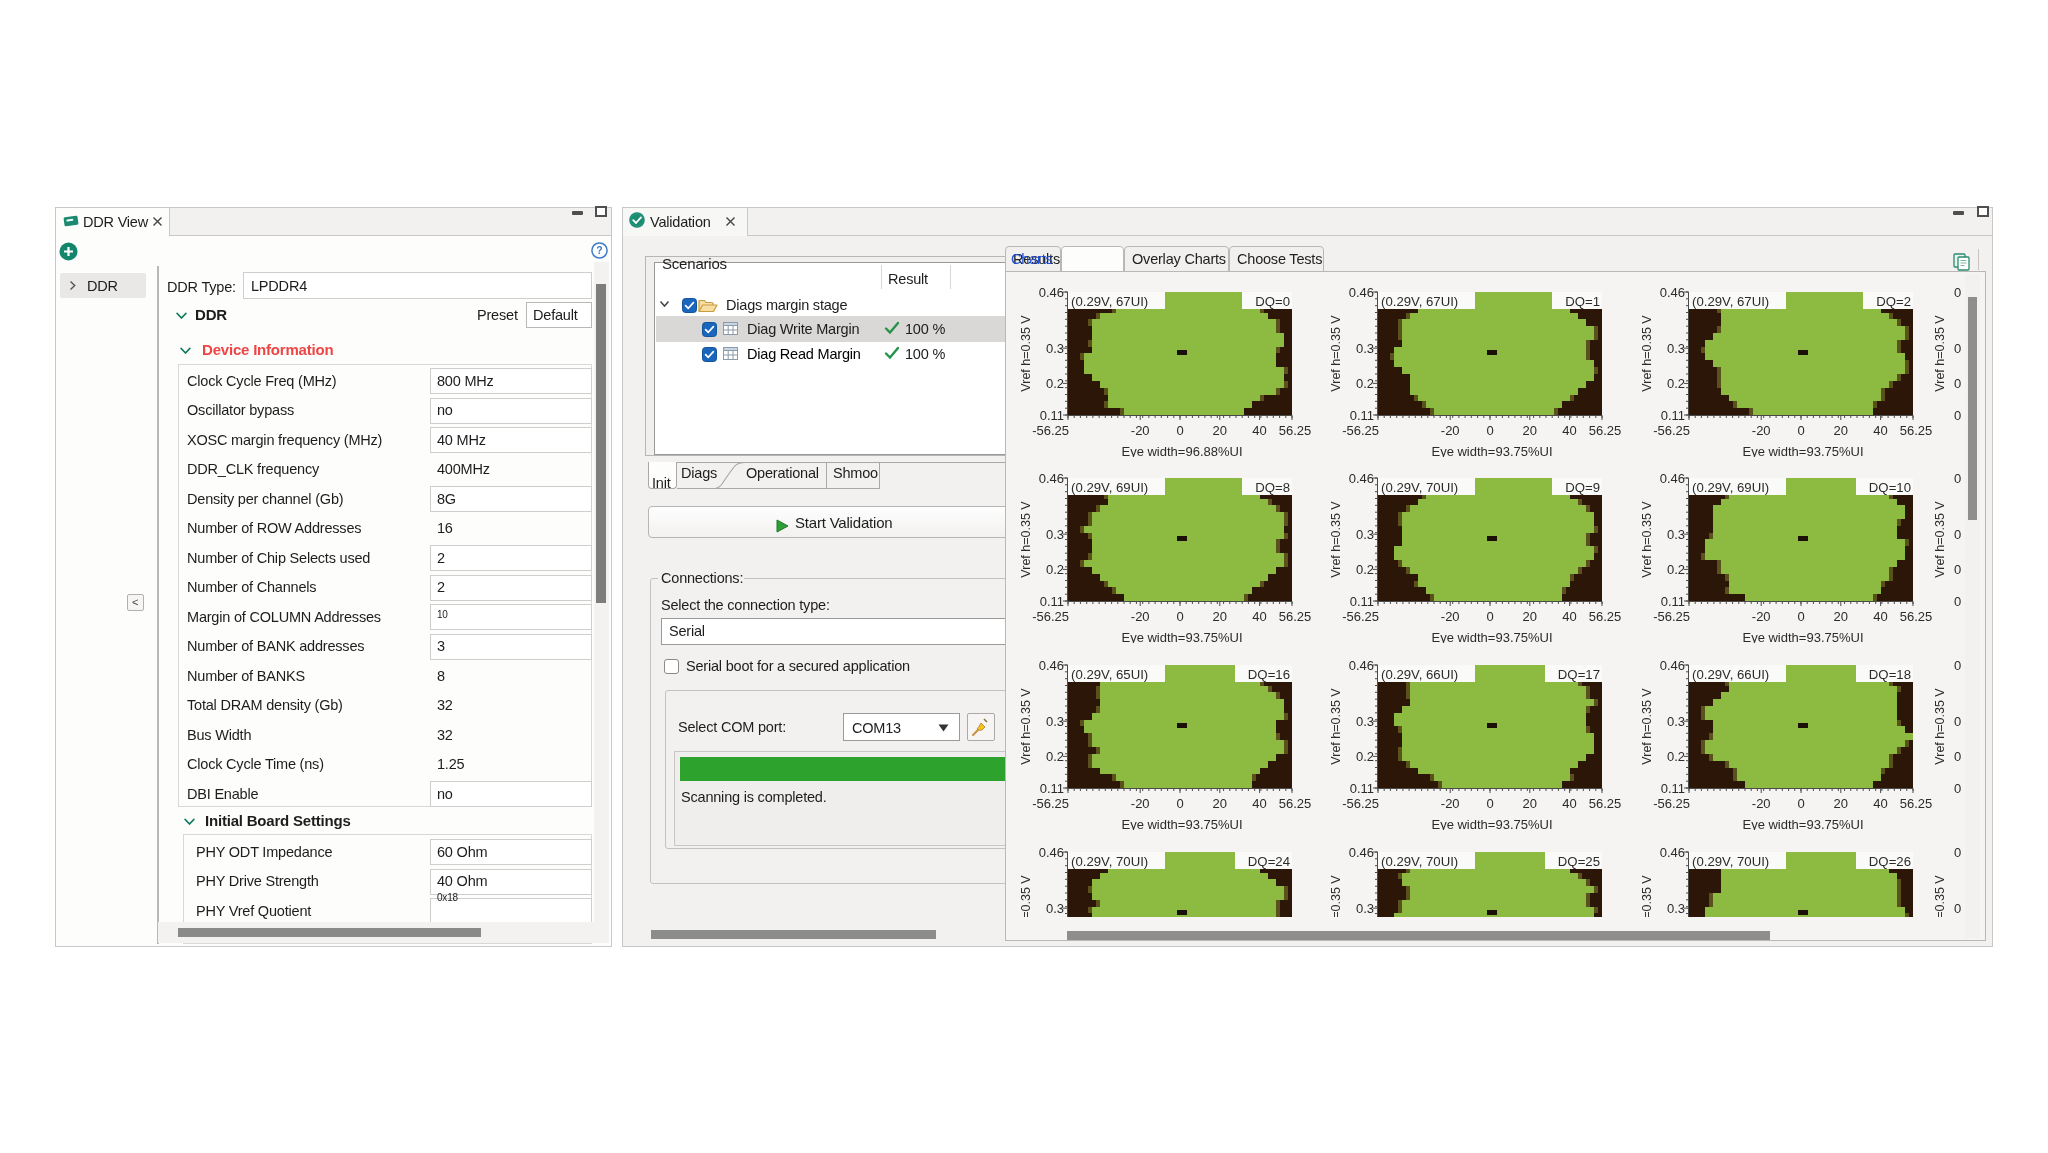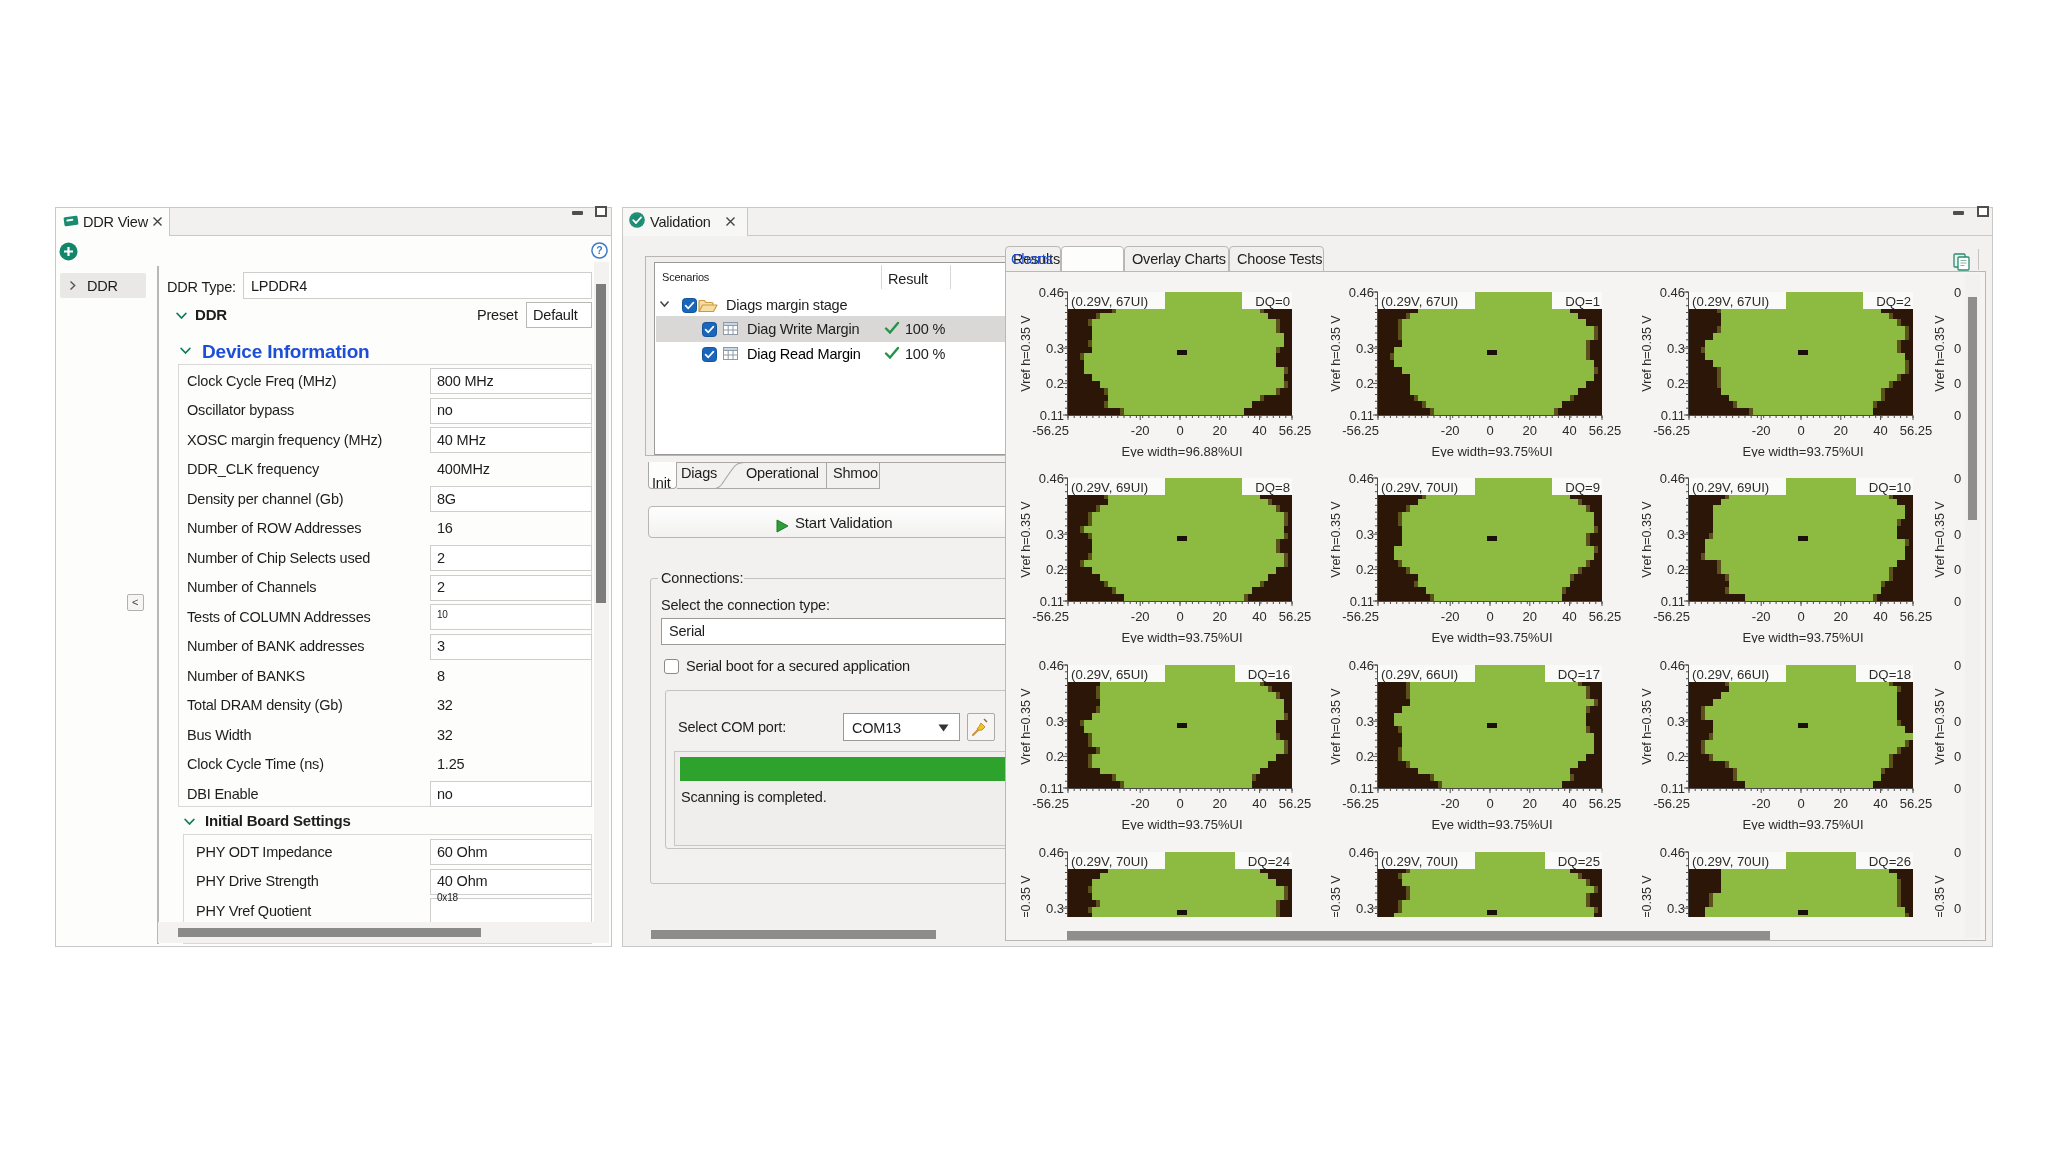--- a/index.html
+++ b/index.html
@@ -46,21 +46,21 @@
 <svg class="abs" style="left:176px;top:312px" width="11" height="8" viewBox="0 0 11 8">
       <path d="M1.2 1.5 L5.5 6 L9.8 1.5" fill="none" stroke="#0e7a5e" stroke-width="1.8" stroke-linecap="round" stroke-linejoin="round"></path>
     </svg>
 <div class="lbl" style="left:195px;top:306px;font-size:15px;color:#1d1d1d;letter-spacing:-0.2px;font-weight:bold;">DDR</div>
 <div class="lbl" style="left:477px;top:307px;font-size:14.5px;color:#1d1d1d;letter-spacing:-0.2px;">Preset</div>
 <div class="abs" style="left:526px;top:302px;width:66px;height:26px;background:#fff;border:1px solid #b9b8b6;"></div>
 <div class="lbl" style="left:533px;top:307px;font-size:14.5px;color:#1d1d1d;letter-spacing:-0.2px;">Default</div>
 <svg class="abs" style="left:180px;top:347px" width="11" height="8" viewBox="0 0 11 8">
       <path d="M1.2 1.5 L5.5 6 L9.8 1.5" fill="none" stroke="#0e7a5e" stroke-width="1.8" stroke-linecap="round" stroke-linejoin="round"></path>
     </svg>
-<div class="lbl" style="left:202px;top:341px;font-size:19px;color:#1d4ed8;letter-spacing:-0.2px;font-weight:bold;">Device Information</div>
+<div class="lbl" style="left:202px;top:341px;font-size:15px;color:#ef4444;letter-spacing:-0.2px;font-weight:bold;">Device Information</div>
 <div class="abs" style="left:178px;top:364px;width:414px;height:443px;border:1px solid #d9d8d6;background:#fdfdfc;"></div>
 <div class="lbl" style="left:187px;top:372.5px;font-size:14.5px;color:#1d1d1d;letter-spacing:-0.2px;">Clock Cycle Freq (MHz)</div>
 <div class="abs" style="left:430px;top:368px;width:162px;height:26px;background:#fff;border:1px solid #cfcecc;"></div>
 <div class="lbl" style="left:437px;top:372.5px;font-size:14.5px;color:#1d1d1d;letter-spacing:-0.2px;">800 MHz</div>
 <div class="lbl" style="left:187px;top:402px;font-size:14.5px;color:#1d1d1d;letter-spacing:-0.2px;">Oscillator bypass</div>
 <div class="abs" style="left:430px;top:397.5px;width:162px;height:26px;background:#fff;border:1px solid #cfcecc;"></div>
 <div class="lbl" style="left:437px;top:402px;font-size:14.5px;color:#1d1d1d;letter-spacing:-0.2px;">no</div>
 <div class="lbl" style="left:187px;top:431.5px;font-size:14.5px;color:#1d1d1d;letter-spacing:-0.2px;">XOSC margin frequency (MHz)</div>
 <div class="abs" style="left:430px;top:427px;width:162px;height:26px;background:#fff;border:1px solid #cfcecc;"></div>
 <div class="lbl" style="left:437px;top:431.5px;font-size:14.5px;color:#1d1d1d;letter-spacing:-0.2px;">40 MHz</div>
@@ -70,21 +70,21 @@
 <div class="abs" style="left:430px;top:486px;width:162px;height:26px;background:#fff;border:1px solid #cfcecc;"></div>
 <div class="lbl" style="left:437px;top:490.5px;font-size:14.5px;color:#1d1d1d;letter-spacing:-0.2px;">8G</div>
 <div class="lbl" style="left:187px;top:520px;font-size:14.5px;color:#1d1d1d;letter-spacing:-0.2px;">Number of ROW Addresses</div>
 <div class="lbl" style="left:437px;top:520px;font-size:14.5px;color:#1d1d1d;letter-spacing:-0.2px;">16</div>
 <div class="lbl" style="left:187px;top:549.5px;font-size:14.5px;color:#1d1d1d;letter-spacing:-0.2px;">Number of Chip Selects used</div>
 <div class="abs" style="left:430px;top:545px;width:162px;height:26px;background:#fff;border:1px solid #cfcecc;"></div>
 <div class="lbl" style="left:437px;top:549.5px;font-size:14.5px;color:#1d1d1d;letter-spacing:-0.2px;">2</div>
 <div class="lbl" style="left:187px;top:579px;font-size:14.5px;color:#1d1d1d;letter-spacing:-0.2px;">Number of Channels</div>
 <div class="abs" style="left:430px;top:574.5px;width:162px;height:26px;background:#fff;border:1px solid #cfcecc;"></div>
 <div class="lbl" style="left:437px;top:579px;font-size:14.5px;color:#1d1d1d;letter-spacing:-0.2px;">2</div>
-<div class="lbl" style="left:187px;top:608.5px;font-size:14.5px;color:#1d1d1d;letter-spacing:-0.2px;">Tests of COLUMN Addresses</div>
+<div class="lbl" style="left:187px;top:608.5px;font-size:14.5px;color:#1d1d1d;letter-spacing:-0.2px;">Margin of COLUMN Addresses</div>
 <div class="abs" style="left:430px;top:604px;width:162px;height:26px;background:#fff;border:1px solid #cfcecc;"></div>
 <div class="lbl" style="left:437px;top:608.5px;font-size:10px;color:#1d1d1d;letter-spacing:-0.2px;">10</div>
 <div class="lbl" style="left:187px;top:638px;font-size:14.5px;color:#1d1d1d;letter-spacing:-0.2px;">Number of BANK addresses</div>
 <div class="abs" style="left:430px;top:633.5px;width:162px;height:26px;background:#fff;border:1px solid #cfcecc;"></div>
 <div class="lbl" style="left:437px;top:638px;font-size:14.5px;color:#1d1d1d;letter-spacing:-0.2px;">3</div>
 <div class="lbl" style="left:187px;top:667.5px;font-size:14.5px;color:#1d1d1d;letter-spacing:-0.2px;">Number of BANKS</div>
 <div class="lbl" style="left:437px;top:667.5px;font-size:14.5px;color:#1d1d1d;letter-spacing:-0.2px;">8</div>
 <div class="lbl" style="left:187px;top:697px;font-size:14.5px;color:#1d1d1d;letter-spacing:-0.2px;">Total DRAM density (Gb)</div>
 <div class="lbl" style="left:437px;top:697px;font-size:14.5px;color:#1d1d1d;letter-spacing:-0.2px;">32</div>
 <div class="lbl" style="left:187px;top:726.5px;font-size:14.5px;color:#1d1d1d;letter-spacing:-0.2px;">Bus Width</div>
@@ -122,21 +122,21 @@
     </svg>
 <div class="lbl" style="left:650px;top:214px;font-size:14.5px;color:#1d1d1d;letter-spacing:-0.2px;">Validation</div>
 <svg class="abs" style="left:725px;top:216px" width="11" height="11" viewBox="0 0 11 11">
       <path d="M1.5 1.5 L9.5 9.5 M9.5 1.5 L1.5 9.5" stroke="#444" stroke-width="1.4"></path>
     </svg>
 <div class="abs" style="left:1953px;top:211px;width:11px;height:4px;background:#4f4f4f;border-radius:1px;"></div>
 <div class="abs" style="left:1977px;top:206px;width:12px;height:11px;border:2px solid #4f4f4f;background:#fff;"></div>
 <div class="abs" style="left:623px;top:236px;width:382px;height:710px;overflow:hidden;">
 <div class="abs" style="left:22px;top:20px;width:380px;height:200px;border:1px solid #b7b6b4;background:#f0efed;"></div>
 <div class="abs" style="left:31px;top:26px;width:372px;height:193px;border:1px solid #9b9a98;background:#fff;"></div>
-<div class="lbl" style="left:39px;top:35px;font-size:11px;color:#1d1d1d;">Scenarios</div>
+<div class="lbl" style="left:39px;top:19px;font-size:15px;color:#1d1d1d;">Scenarios</div>
 <div class="abs" style="left:258px;top:29px;width:1px;height:24px;background:#d8d7d5;"></div>
 <div class="abs" style="left:327px;top:29px;width:1px;height:24px;background:#d8d7d5;"></div>
 <div class="lbl" style="left:265px;top:35px;font-size:14.5px;color:#1d1d1d;">Result</div>
 <svg class="abs" style="left:36px;top:64px" width="11" height="8" viewBox="0 0 11 8">
         <path d="M1.5 1.5 L5.5 6 L9.5 1.5" fill="none" stroke="#444" stroke-width="1.5"></path>
       </svg>
 <svg class="abs" style="left:59px;top:62px" width="15" height="15" viewBox="0 0 15 15">
         <rect x="0.5" y="0.5" width="14" height="14" rx="3" fill="#1a66bd" stroke="#135396"></rect>
         <path d="M3.6 7.6 L6.3 10.3 L11.4 4.6" fill="none" stroke="#fff" stroke-width="1.7" stroke-linecap="round" stroke-linejoin="round"></path>
       </svg>

